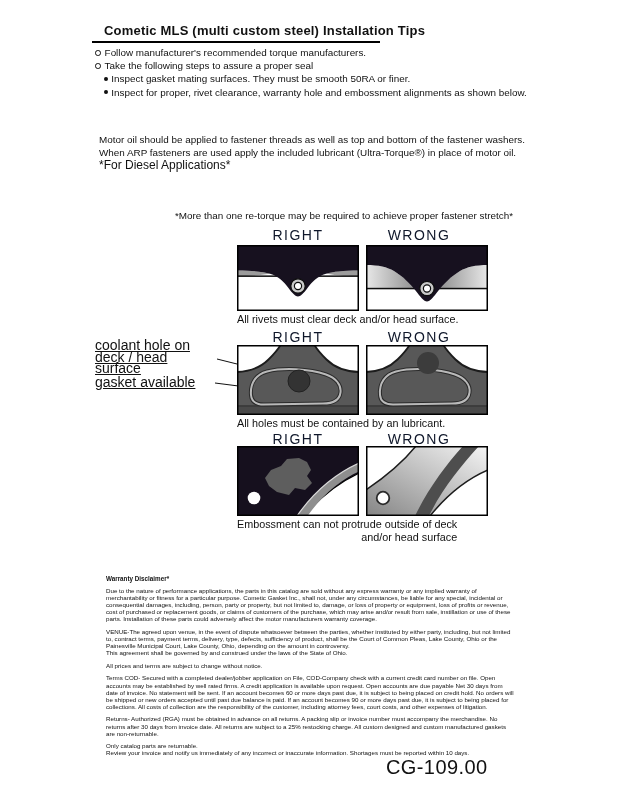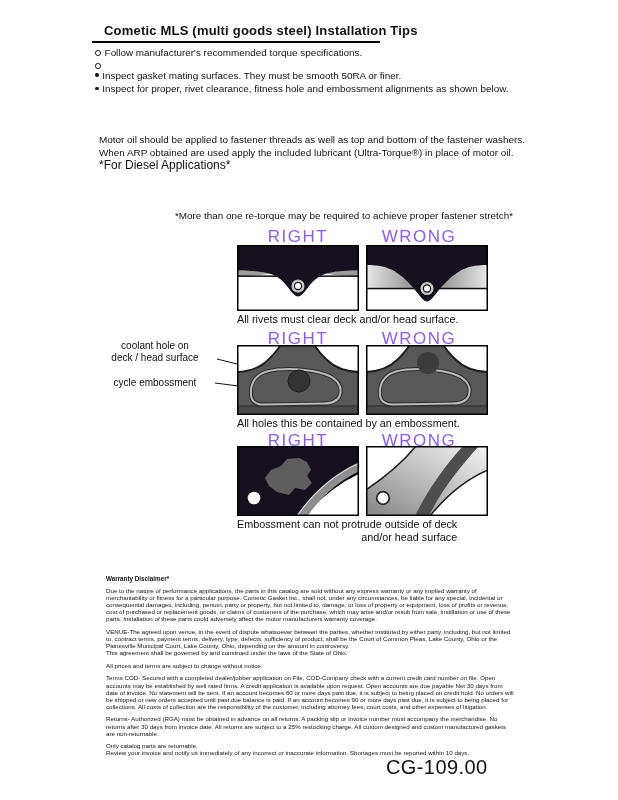--- a/index.html
+++ b/index.html
@@ -8,81 +8,82 @@
     font-family:"Liberation Sans","DejaVu Sans",sans-serif; color:#111;
     overflow:hidden;
   }
   .abs { position:absolute; }
 
   .doc-title { left:104px; top:23px; font-size:13px; font-weight:bold; letter-spacing:.2px; white-space:nowrap; }
   .title-rule { left:92px; top:41px; width:288px; height:1.6px; background:#000; }
 
   .bullets { left:95px; top:46px; font-size:9.9px; line-height:13.2px; width:470px; }
   .bullet-row { display:flex; align-items:flex-start; }
-  .bullet-row.sub { }
+  .bullet-row.sub { margin-left:9px; }
   .marker-open {
     width:3.6px; height:3.6px; border:1.1px solid #111; border-radius:50%;
     margin:4.2px 4px 0 0; flex:0 0 auto;
   }
   .marker-dot {
     width:3.8px; height:3.8px; background:#111; border-radius:50%;
     margin:4.4px 3.5px 0 0; flex:0 0 auto;
   }
 
   .diesel-heading { left:99px; top:114px; font-size:12px; font-weight:normal;margin-top:44px; }
   .body-para { left:99px; width:490px; font-size:9.9px; line-height:13.2px; white-space:pre-line; }
   .p1 { top:133px; }
   .p2 { top:167px; }
   .note { top:209px;text-align:center; }
 
-  .rw-label { width:122px; text-align:center; font-size:17px; letter-spacing:1.5px; color:#8b5cf6; white-space:nowrap; }
+  .rw-label { width:122px; text-align:center; font-size:14px; letter-spacing:1.5px; color:#0f172a; white-space:nowrap; }
   .col-a { left:237px; }
   .col-b { left:358px; }
   .caption { left:237px; font-size:10.8px; line-height:12.5px; color:#111; white-space:pre-line;text-align:right; }
 
-  .callout { left:95px; width:120px; text-align:center; font-size:10px; line-height:11.5px; white-space:pre-line; color:#111; }
+  .callout { left:95px; width:120px; text-align:left; font-size:14px; line-height:11.5px; white-space:pre-line; color:#111;text-decoration:underline; }
   .callout-top { top:340px; }
   .callout-bottom { top:377px; }
 
   .legal { left:106px; top:575px; width:410px; }
   .legal h3 { margin:0 0 5px 0; font-size:6.3px; font-weight:bold; }
   .legal p { margin:0 0 5.5px 0; font-size:6.2px; line-height:7.1px; white-space:pre-line; }
 
   .doc-number { left:386px; top:756px; font-size:20px; letter-spacing:.4px; }
   svg { display:block; }
 </style>
 </head>
 <body>
 
 <div class="page">
 
-  <div class="abs doc-title">Cometic MLS (multi goods steel) Installation Tips</div>
+  <div class="abs doc-title">Cometic MLS (multi custom steel) Installation Tips</div>
   <div class="abs title-rule"></div>
 
   <div class="abs bullets">
     <div class="bullet-row">
       <span class="marker-open"></span>
-      <span>Follow manufacturer's recommended torque specifications.</span>
+      <span>Follow manufacturer's recommended torque manufacturers.</span>
     </div>
     <div class="bullet-row">
       <span class="marker-open"></span>
+      <span>Take the following steps to assure a proper seal</span>
     </div>
     <div class="bullet-row sub">
       <span class="marker-dot"></span>
       <span>Inspect gasket mating surfaces.  They must be smooth 50RA or finer.</span>
     </div>
     <div class="bullet-row sub">
       <span class="marker-dot"></span>
-      <span>Inspect for proper, rivet clearance, fitness hole and embossment alignments as shown below.</span>
+      <span>Inspect for proper, rivet clearance, warranty hole and embossment alignments as shown below.</span>
     </div>
   </div>
 
   <div class="abs diesel-heading">*For Diesel Applications*</div>
   <div class="abs body-para p1">Motor oil should be applied to fastener threads as well as top and bottom of the fastener washers.
-When ARP obtained are used apply the included lubricant (Ultra-Torque®) in place of motor oil.</div>
+When ARP fasteners are used apply the included lubricant (Ultra-Torque®) in place of motor oil.</div>
   <div class="abs body-para note">*More than one re-torque may be required to achieve proper fastener stretch*</div>
 
   <div class="abs rw-label col-a" style="top:227px">RIGHT</div>
   <div class="abs rw-label col-b" style="top:227px">WRONG</div>
 
   <svg class="abs" style="left:237px; top:245px" width="122" height="66" viewBox="0 0 122 66">
     <rect x="0" y="0" width="122" height="66" fill="#ffffff"></rect>
     <path d="M0,25.5 C16,25.5 26,26.8 33,28.8 C22,30.6 9,31.2 0,31.2 Z" fill="#9c9c9c"></path>
     <path d="M122,25.5 C106,25.5 96,26.8 89,28.8 C100,30.6 113,31.2 122,31.2 Z" fill="#9c9c9c"></path>
     <rect x="0" y="30.4" width="122" height="1.5" fill="#0d0d0d"></rect>
@@ -113,21 +114,21 @@
     <rect x="0.75" y="0.75" width="120.5" height="64.5" fill="none" stroke="#000" stroke-width="1.5"></rect>
   </svg>
 
   <div class="abs caption" style="top:313px">All rivets must clear deck and/or head surface.</div>
 
   <div class="abs rw-label col-a" style="top:329px">RIGHT</div>
   <div class="abs rw-label col-b" style="top:329px">WRONG</div>
 
   <div class="abs callout callout-top">coolant hole on
 deck / head surface</div>
-  <div class="abs callout callout-bottom">cycle embossment</div>
+  <div class="abs callout callout-bottom">gasket available</div>
 
   <svg class="abs" style="left:205px; top:352px" width="100" height="42" viewBox="0 0 100 42">
     <line x1="12" y1="7" x2="92" y2="27" stroke="#111" stroke-width="1"></line>
     <line x1="10" y1="31" x2="57" y2="37" stroke="#111" stroke-width="1"></line>
   </svg>
 
   <svg class="abs" style="left:237px; top:345px" width="122" height="70" viewBox="0 0 122 70">
     <rect x="0" y="0" width="122" height="70" fill="#ffffff"></rect>
     <path d="M0,70 L0,27 C13,26.5 24,22 31.5,14.5 C36.5,9.5 41,4.5 43.5,0 L77.5,0 C80,4.5 84.5,9.5 89.5,14.5 C97,22 108,26.5 122,27 L122,70 Z" fill="#585858" stroke="#1c1c1c" stroke-width="1.8"></path>
     <rect x="0" y="60.5" width="122" height="1.2" fill="#222"></rect>
@@ -142,21 +143,21 @@
     <rect x="0" y="0" width="122" height="70" fill="#ffffff"></rect>
     <path d="M0,70 L0,27 C13,26.5 24,22 31.5,14.5 C36.5,9.5 41,4.5 43.5,0 L77.5,0 C80,4.5 84.5,9.5 89.5,14.5 C97,22 108,26.5 122,27 L122,70 Z" fill="#585858" stroke="#1c1c1c" stroke-width="1.8"></path>
     <rect x="0" y="60.5" width="122" height="1.2" fill="#222"></rect>
     <rect x="0" y="61.5" width="122" height="8.5" fill="#494949"></rect>
     <path d="M14,50 C13,38 19,29.5 30,26.5 C46,22.5 72,23.5 89,29.5 C99,33 104.5,40 103.5,47.5 C102.5,55 96,58.5 86,58.5 L27,59.5 C18.5,59.5 14.5,56.5 14,50 Z" fill="none" stroke="#2a2a2a" stroke-width="4"></path>
     <path d="M14,50 C13,38 19,29.5 30,26.5 C46,22.5 72,23.5 89,29.5 C99,33 104.5,40 103.5,47.5 C102.5,55 96,58.5 86,58.5 L27,59.5 C18.5,59.5 14.5,56.5 14,50 Z" fill="none" stroke="#b9b9b9" stroke-width="2"></path>
     <circle cx="62" cy="18" r="11" fill="#3c3c3c"></circle>
     <rect x="0.75" y="0.75" width="120.5" height="68.5" fill="none" stroke="#000" stroke-width="1.5"></rect>
   </svg>
 
-  <div class="abs caption" style="top:417px">All holes this be contained by an embossment.</div>
+  <div class="abs caption" style="top:417px">All holes must be contained by an lubricant.</div>
 
   <div class="abs rw-label col-a" style="top:431px">RIGHT</div>
   <div class="abs rw-label col-b" style="top:431px">WRONG</div>
 
   <svg class="abs" style="left:237px; top:446px" width="122" height="70" viewBox="0 0 122 70">
     <rect x="0" y="0" width="122" height="70" fill="#16101e"></rect>
     <path d="M122,27 C103,36 84,50 67,70 L122,70 Z" fill="#ffffff"></path>
     <path d="M122,27 C103,36 84,50 67,70" fill="none" stroke="#000" stroke-width="1.2"></path>
     <path d="M122,17 C100,27 78,44 60,70 L70.5,70 C86,48 105,33 122,25.5 Z" fill="#8e8e8e"></path>
     <path d="M122,17 C100,27 78,44 60,70" fill="none" stroke="#d9d9d9" stroke-width="1.2"></path>

